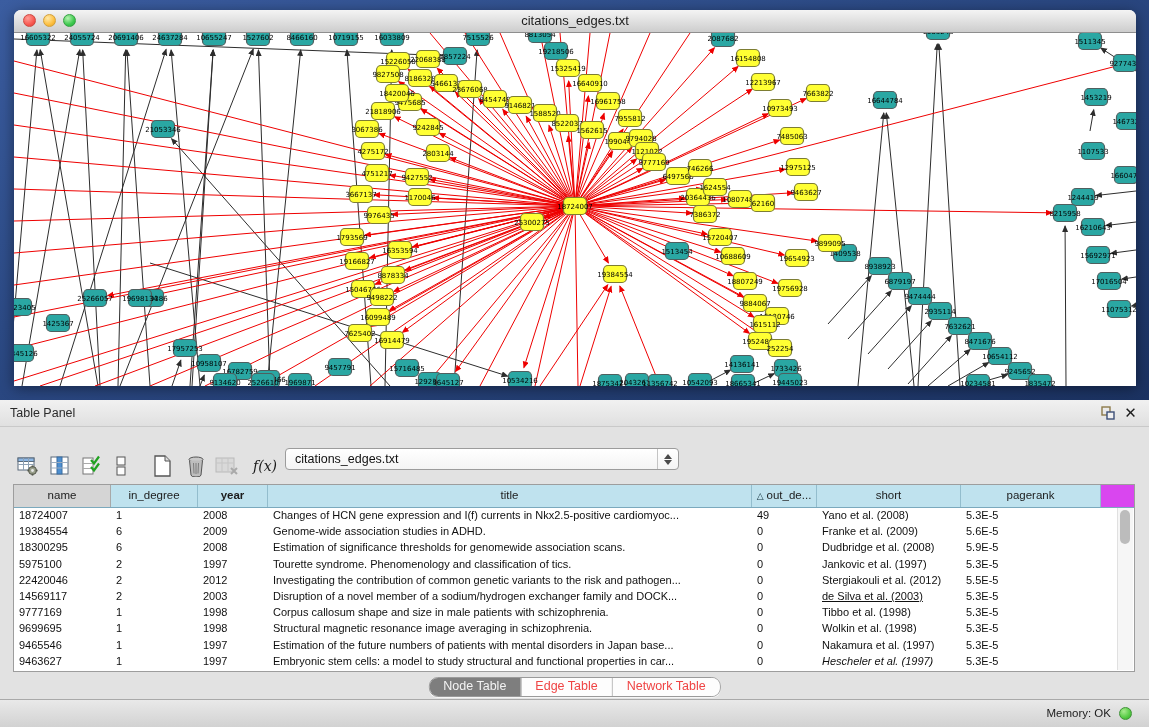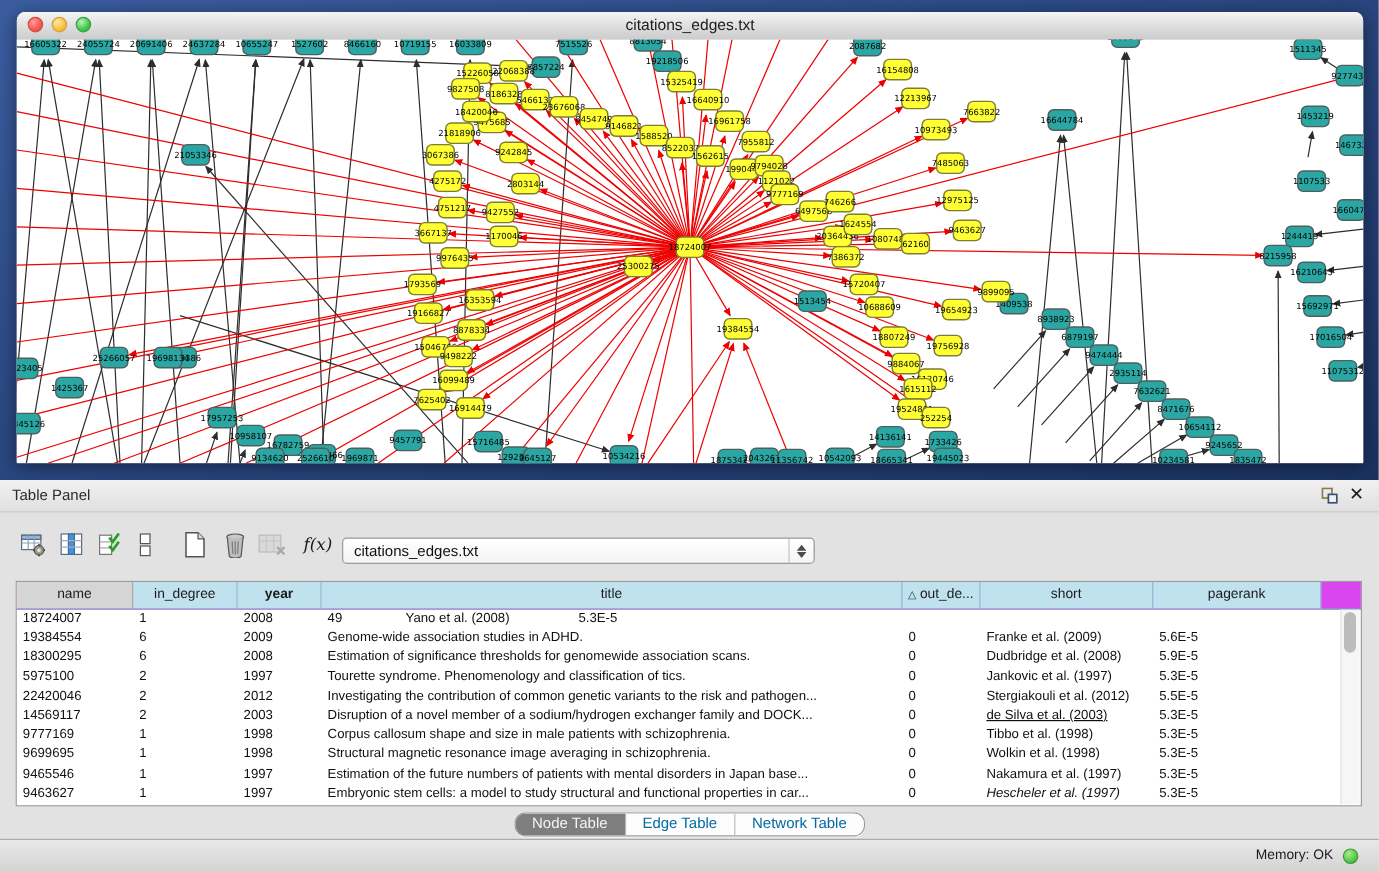--- a/index.html
+++ b/index.html
@@ -41,21 +41,21 @@
   }
   .panel-titlebar{
     position:absolute;left:0;top:0;width:100%;height:26px;
     background:linear-gradient(#f1f1f1,#e0e0e0);
     border-bottom:1px solid #c9c9c9;
   }
   .panel-title{position:absolute;left:10px;top:0;line-height:26px;font-size:12.5px;color:#2a2a2a;}
   .float-btn{position:absolute;right:34px;top:6px;width:14px;height:14px;cursor:default;}
   .close-btn{position:absolute;right:11px;top:5px;width:15px;height:15px;font-size:15px;font-weight:bold;color:#1c1c1c;line-height:15px;text-align:center;}
   
-  .toolbar{position:absolute;left:16px;top:40px;height:28px;display:flex;align-items:center;}
+  .toolbar{position:absolute;left:16px;top:52px;height:28px;display:flex;align-items:center;}
   .tool{width:24px;height:26px;display:flex;align-items:center;justify-content:center;}
   .tool svg{display:block;}
   .fx{font-family:"DejaVu Serif","Liberation Serif",serif;font-style:italic;font-size:14px;color:#1a1a1a;white-space:nowrap;}
   .combo{
     position:absolute;left:285px;top:48px;width:394px;height:22px;box-sizing:border-box;
     background:linear-gradient(#ffffff,#f4f4f4);
     border:1px solid #9c9c9c;border-radius:4px;
     font-size:12.5px;color:#111;line-height:20px;padding-left:9px;
   }
   .combo .stepper{
@@ -88,21 +88,21 @@
     background:#f6f6f6;border-left:1px solid #e0e0e0;
   }
   .vthumb{position:absolute;left:2px;top:2px;width:10px;height:34px;border-radius:6px;background:#bcbcbc;}
   
   .tabs{
     position:absolute;left:50%;top:277px;transform:translateX(-50%);
     display:flex;height:18px;border:1px solid #9a9a9a;border-radius:9px;overflow:hidden;
     background:#fdfdfd;box-shadow:0 1px 0 rgba(255,255,255,.7);
   }
   .tab{
-    padding:0 14px;font-size:12.5px;line-height:17px;color:#0369a1;background:#fdfdfd;
+    padding:0 14px;font-size:12.5px;line-height:17px;color:#ef4444;background:#fdfdfd;
     border-left:1px solid #bdbdbd;white-space:nowrap;
   }
   .tab:first-child{border-left:none;}
   .tab.active{background:#7e7e7e;color:#f3f3f3;}
   
   .statusbar{
     position:absolute;left:0;bottom:0;width:100%;height:27px;
     background:linear-gradient(#e9e9e9,#d2d2d2);
     border-top:1px solid #a9a9a9;
   }
@@ -928,20 +928,21 @@
         <div class="th" style="width: 484px;">title</div>
         <div class="th" style="width: 65px;"><span class="sortmark">△</span>out_de...</div>
         <div class="th" style="width: 144px;">short</div>
         <div class="th" style="width: 140px;">pagerank</div>
       </div>
     <div class="tbody" id="tbody">
         <div class="tr">
           <div class="td" style="width: 97px;">18724007</div>
           <div class="td" style="width: 87px;">1</div>
           <div class="td" style="width: 70px;">2008</div>
+          <div class="td" style="width: 484px;">Changes of HCN gene expression and I(f) currents in Nkx2.5-positive cardiomyoc...</div>
           <div class="td" style="width: 65px;">49</div>
           <div class="td" style="width: 144px;">Yano et al. (2008)</div>
           <div class="td" style="width: 140px;">5.3E-5</div>
         </div>
         <div class="tr">
           <div class="td" style="width: 97px;">19384554</div>
           <div class="td" style="width: 87px;">6</div>
           <div class="td" style="width: 70px;">2009</div>
           <div class="td" style="width: 484px;">Genome-wide association studies in ADHD.</div>
           <div class="td" style="width: 65px;">0</div>

